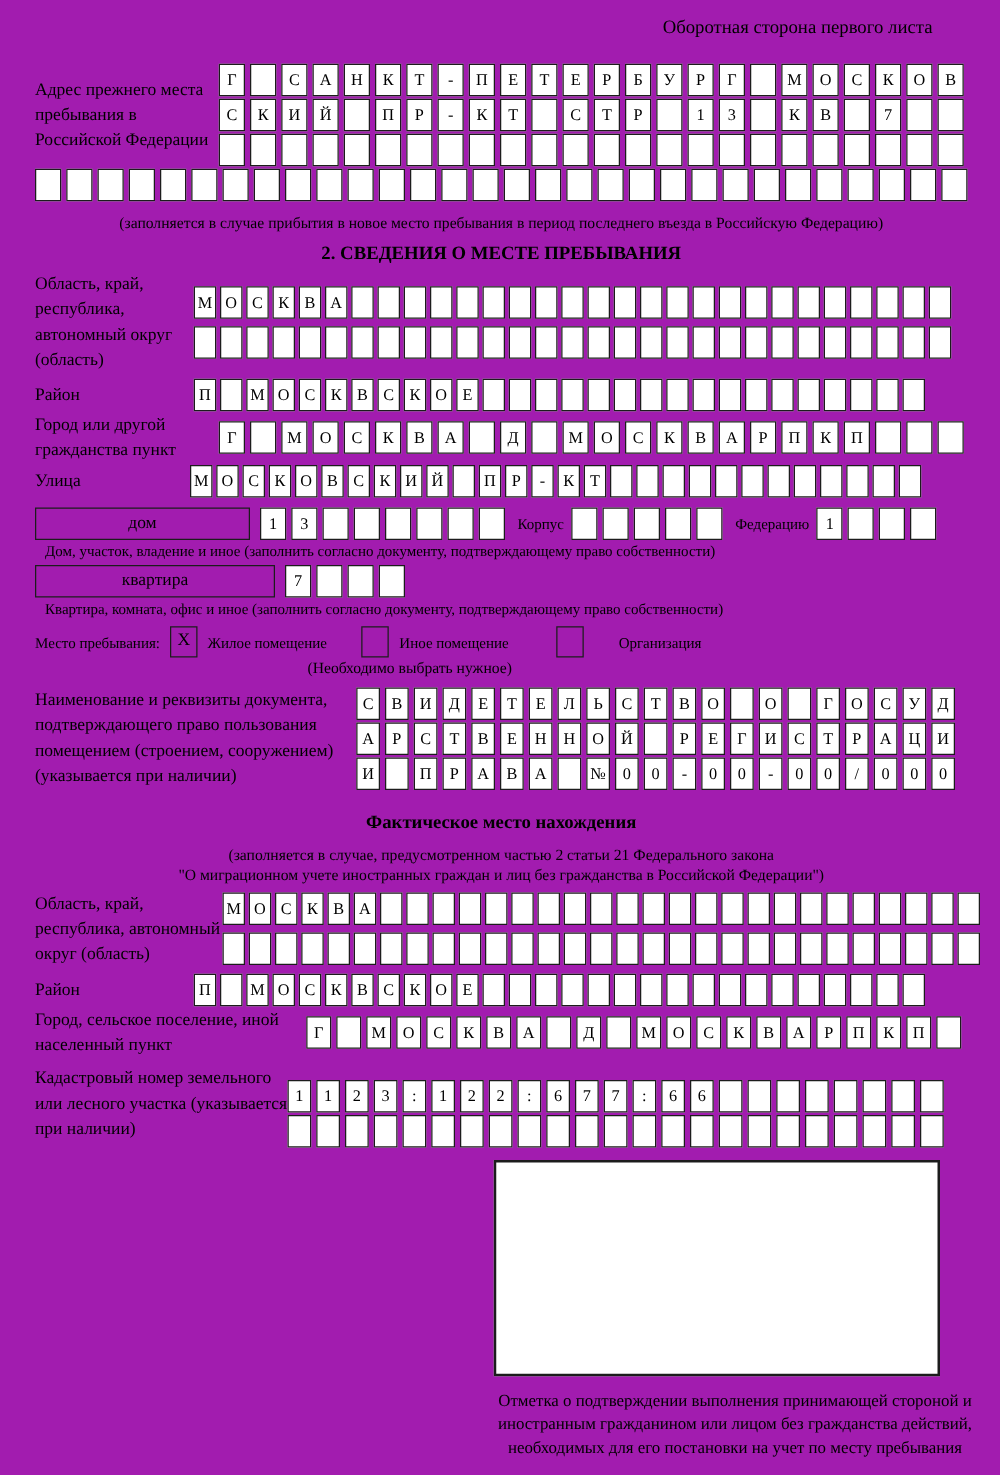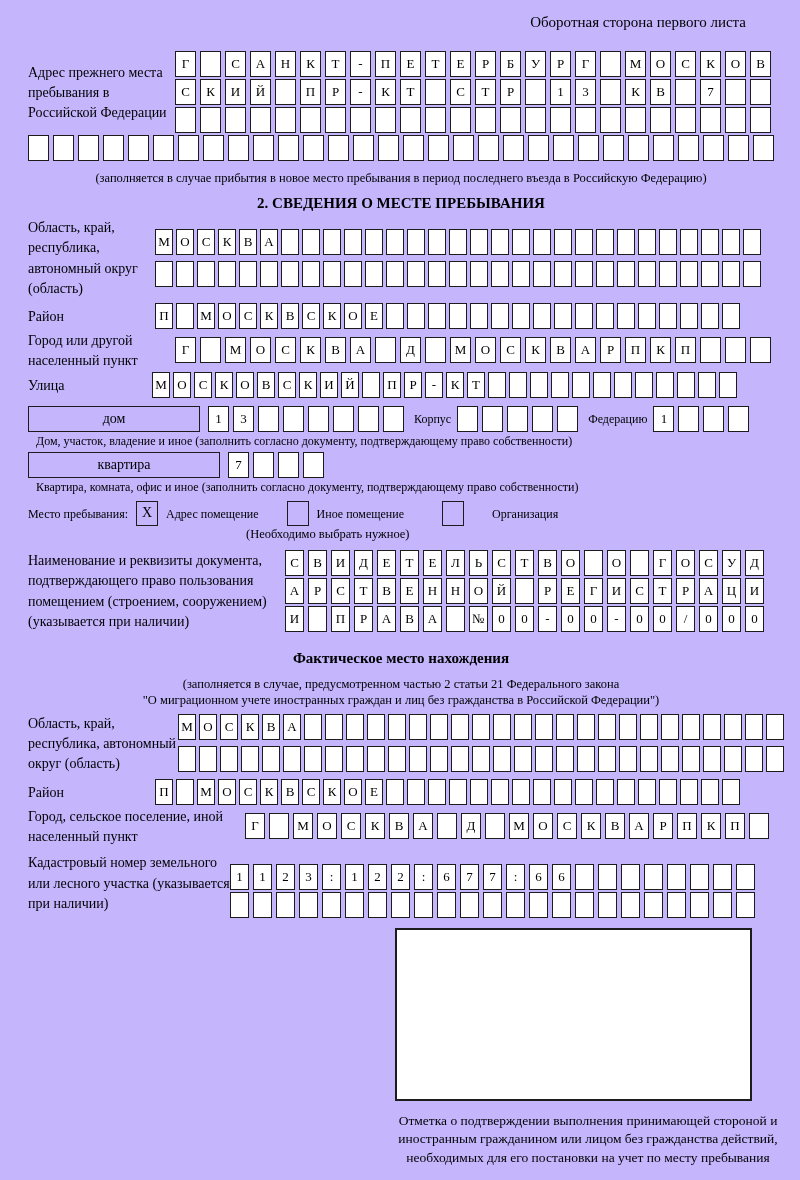--- a/index.html
+++ b/index.html
@@ -1,19 +1,19 @@
 <!DOCTYPE html>
 <html><head>
 <meta charset="utf-8">
 <style>
   html,body{margin:0;padding:0;background:#fff;}
   .page{
     position:relative;
     width:800px;min-height:1180px;
-    background:#c4b5fd;color:#000;
+    background:#a21caf;color:#000;
     font-family:"Liberation Serif","DejaVu Serif",serif;
     box-sizing:border-box;
     padding:14px 26px 10px 28px;
   }
   .hdr{text-align:right;padding-right:28px;font-size:15px;}
   .flexrow{display:flex;align-items:center;}
   .lbl{font-size:14px;line-height:1.45;flex-shrink:0;}
   .w147{width:147px;} .w127{width:127px;} .w124{width:124px;}
   .w150{width:150px;} .w217{width:217px;} .w202{width:202px;} .w257{width:257px;}
   .rows{display:flex;flex-direction:column;}
@@ -272,21 +272,21 @@
         <span class="cell"></span>
         <span class="cell"></span>
         <span class="cell"></span>
         <span class="cell"></span>
         <span class="cell"></span>
         <span class="cell"></span>
       </div>
   </div>
 
   <div class="flexrow">
-    <div class="lbl w147">Город или другой населенный пункт</div>
+    <div class="lbl w147">Город или другой гражданства пункт</div>
     <div class="cellrow wide">
         <span class="cell">Г</span>
         <span class="cell"></span>
         <span class="cell">М</span>
         <span class="cell">О</span>
         <span class="cell">С</span>
         <span class="cell">К</span>
         <span class="cell">В</span>
         <span class="cell">А</span>
         <span class="cell"></span>
@@ -387,21 +387,21 @@
         <span class="cell"></span>
       </div>
   </div>
   <div class="caption">Квартира, комната, офис и иное (заполнить согласно документу, подтверждающему право собственности)</div>
 
   <div class="flexrow mt6">
     <div class="inlbl">Место пребывания:</div>
     <div class="gap8"></div>
     <span class="chk">X</span>
     <div class="gap8"></div>
-    <div class="inlbl">Адрес помещение</div>
+    <div class="inlbl">Жилое помещение</div>
     <div style="width:28px;flex-shrink:0;"></div>
     <span class="chk"></span>
     <div class="gap8"></div>
     <div class="inlbl">Иное помещение</div>
     <div style="width:38px;flex-shrink:0;"></div>
     <span class="chk"></span>
     <div style="width:28px;flex-shrink:0;"></div>
     <div class="inlbl">Организация</div>
   </div>
   <div class="mestonote">(Необходимо выбрать нужное)</div>

